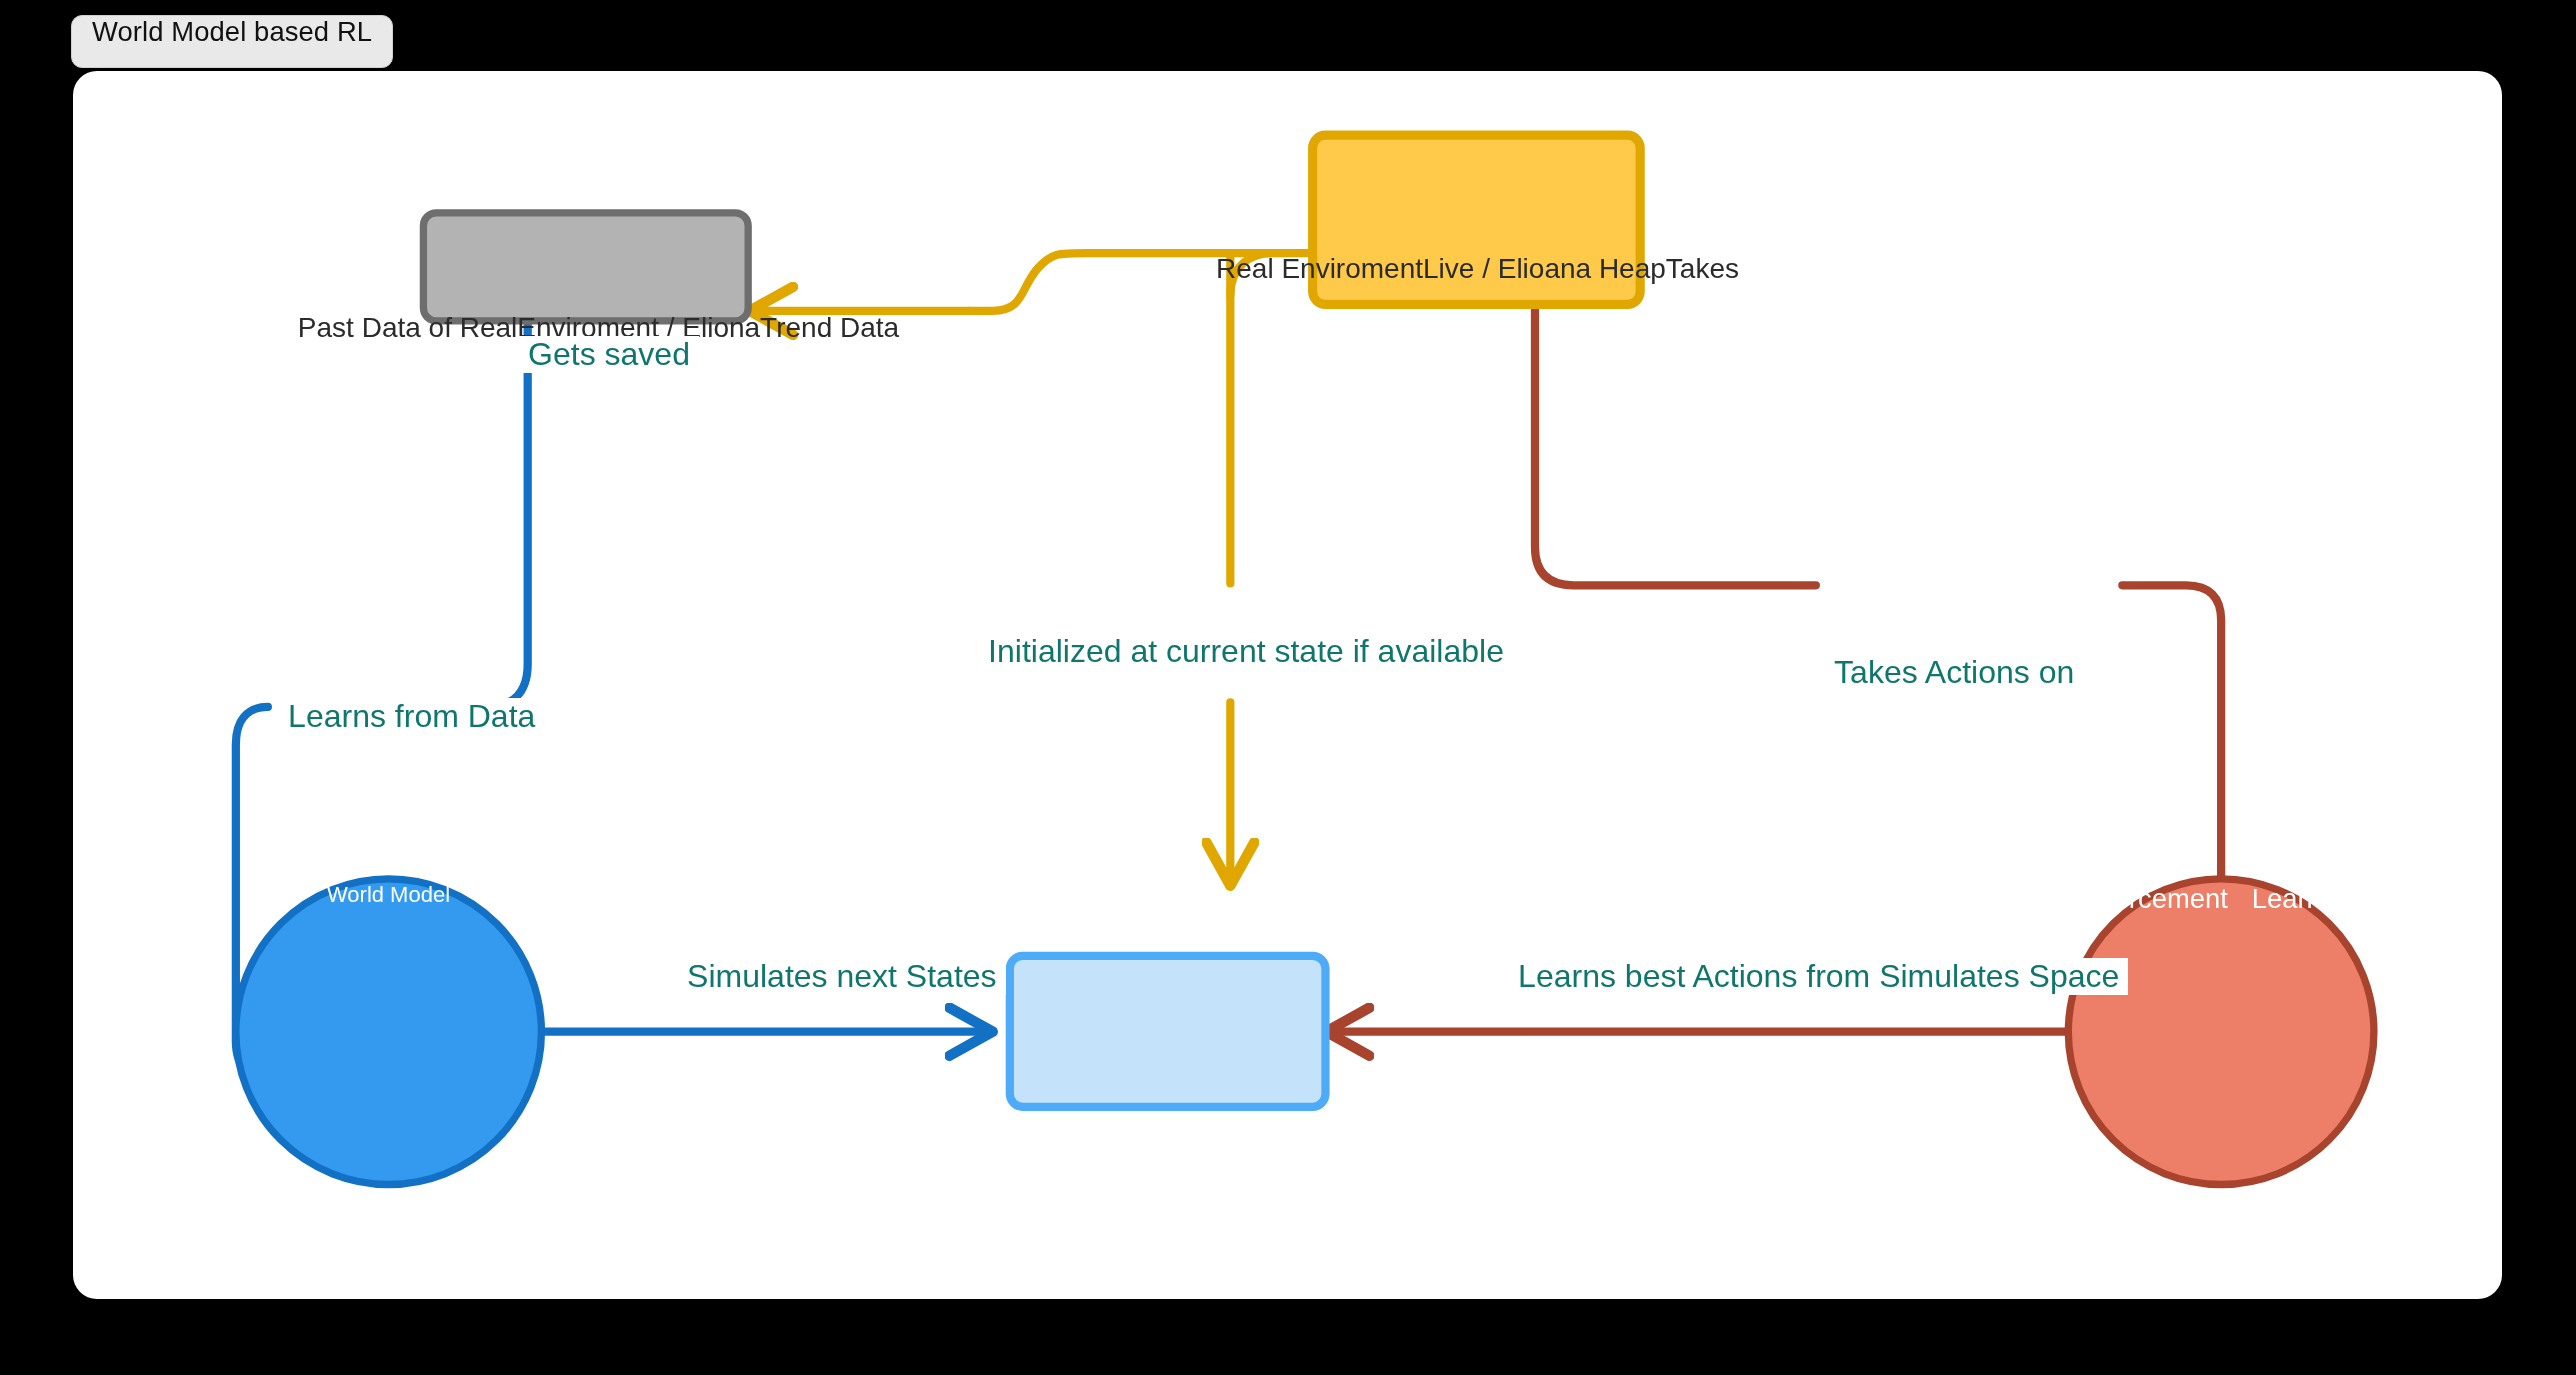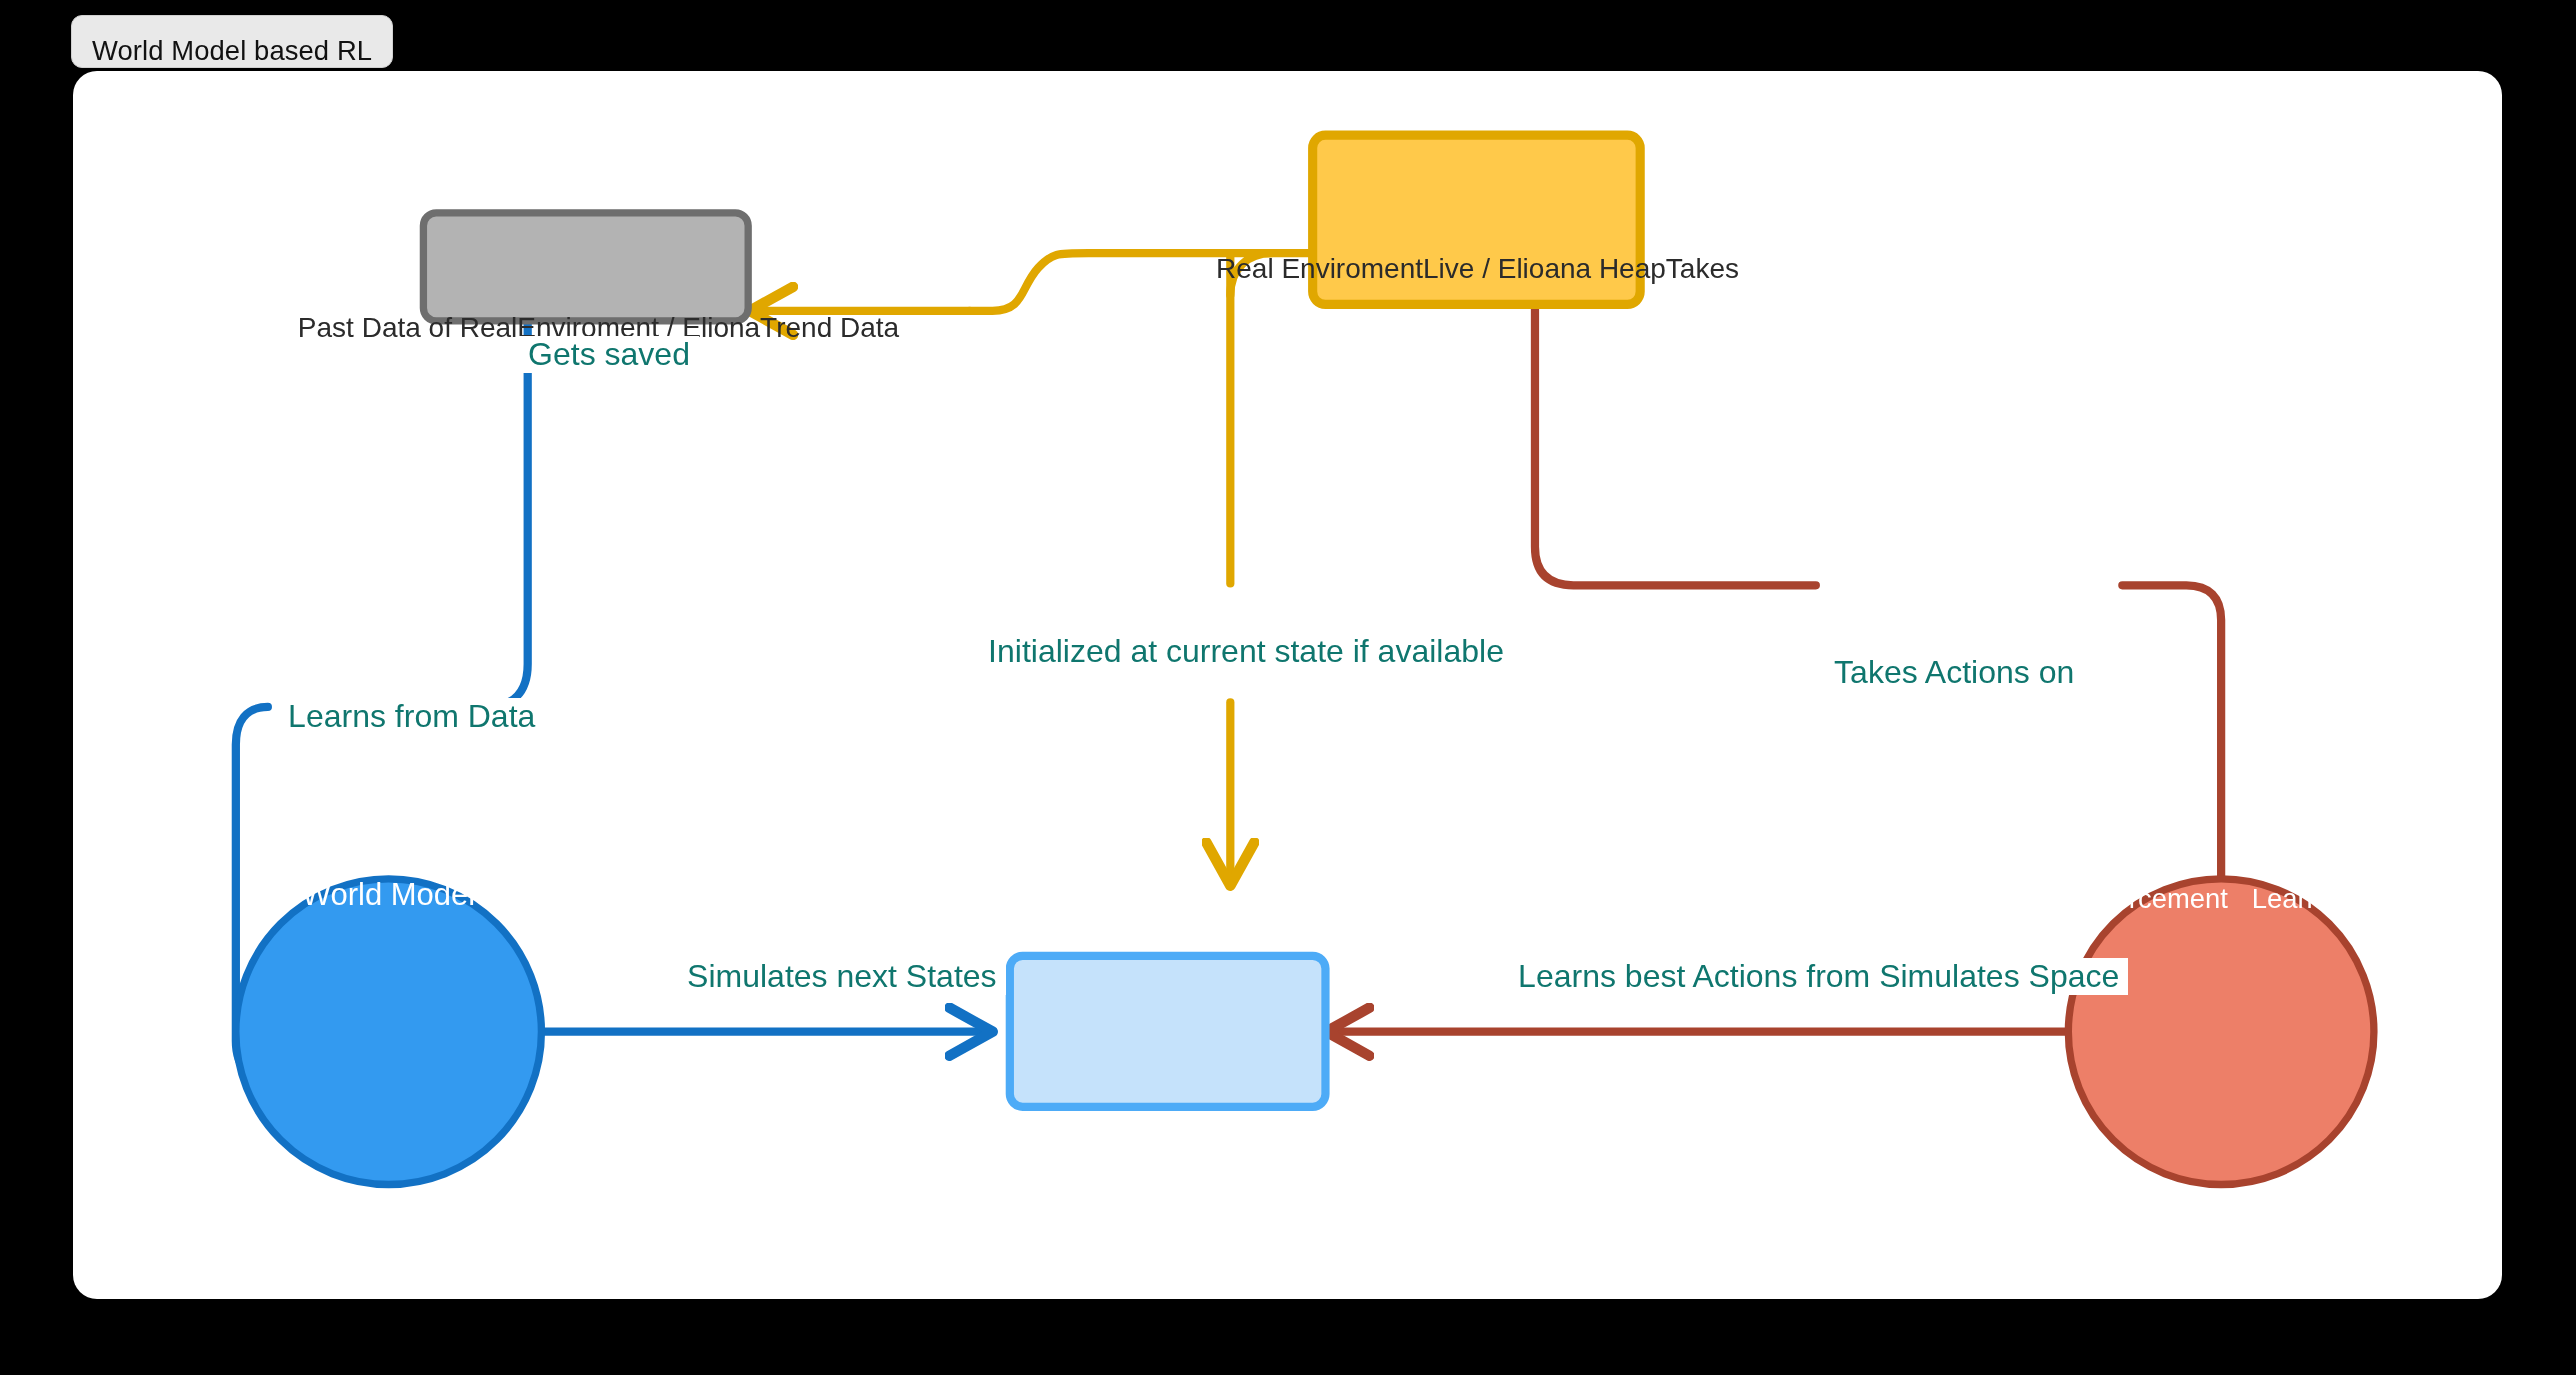--- a/index.html
+++ b/index.html
@@ -18,21 +18,21 @@
     background: #000000;
   }
   
   #title-badge {
     position: absolute;
     left: 71px;
     top: 14.6px;
     height: 51px;
     padding: 0 20px;
     display: flex;
-    align-items: flex-end;
+    align-items: flex-start;
     background: #e9e9e9;
     border: 0.9px solid #d0d0d0;
     border-radius: 11px;
     box-shadow: 0 0.9px 1.8px rgba(0,0,0,0.35);
     z-index: 40;
   }
   #title-badge span {
     font-size: 27.4px;
     color: #111111;
     letter-spacing: 0.1px;
@@ -72,21 +72,21 @@
   .nl-dark  .line { color: #2b2b2b; }
   .nl-white .line { color: #ffffff; }
 
   #label-pastdata { left: 361px; top: 151px; width: 329px; height: 210px; }
   #label-pastdata .line { font-size: 28px; line-height: 43px; }
 
   #label-realenv { left: 1240px; top: 78px; width: 329px; height: 238px; }
   #label-realenv .line { font-size: 28px; line-height: 43px; }
 
   #label-worldmodel { left: 160px; top: 796px; width: 311px; height: 55px; }
-  #label-worldmodel .line { font-size: 31px; line-height: 40px; }
+  #label-worldmodel .line { font-size: 22px; line-height: 40px; }
 
   #label-simulations { left: 919px; top: 814px; width: 329px; height: 55px; }
   #label-simulations .line { font-size: 28px; line-height: 40px; }
 
   #label-rlalgo { left: 1985px; top: 782px; width: 329px; height: 91px; }
   #label-rlalgo .line { font-size: 27.4px; line-height: 46px; margin-left: 24px; }
 
   
   .edge-label {
     position: absolute;

